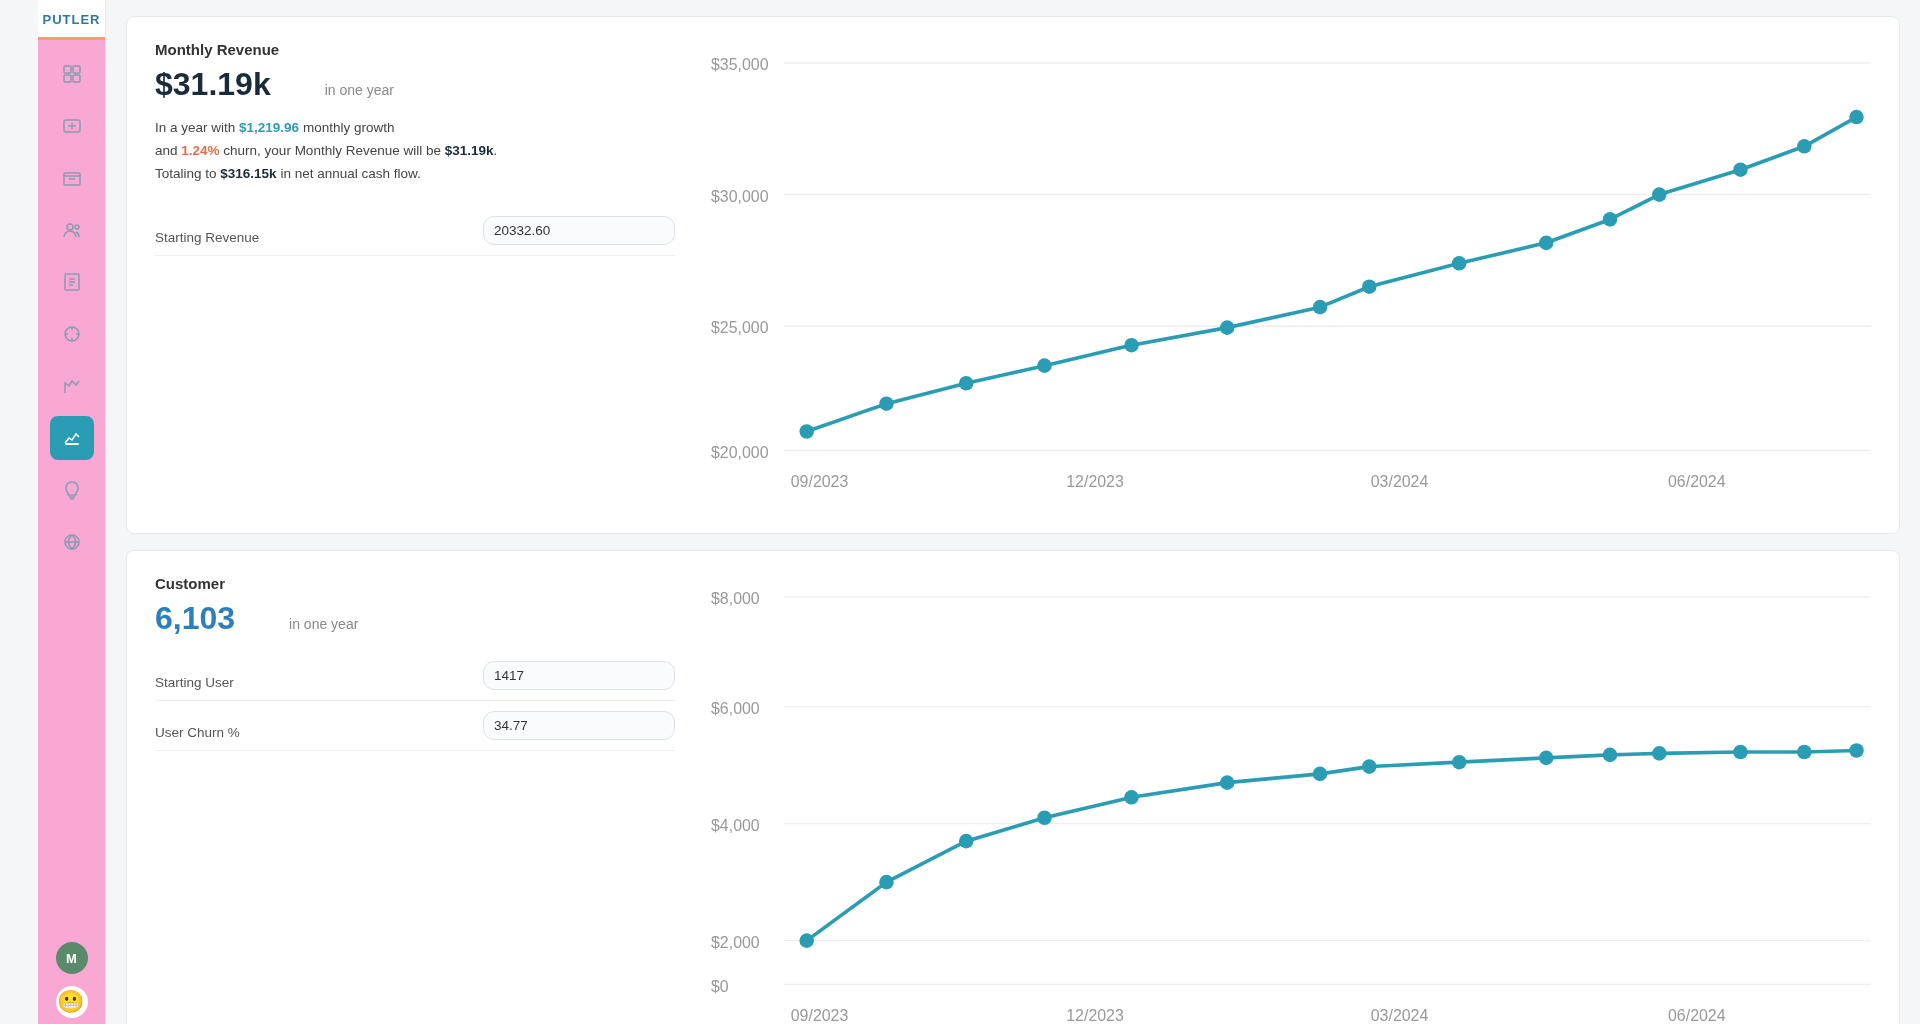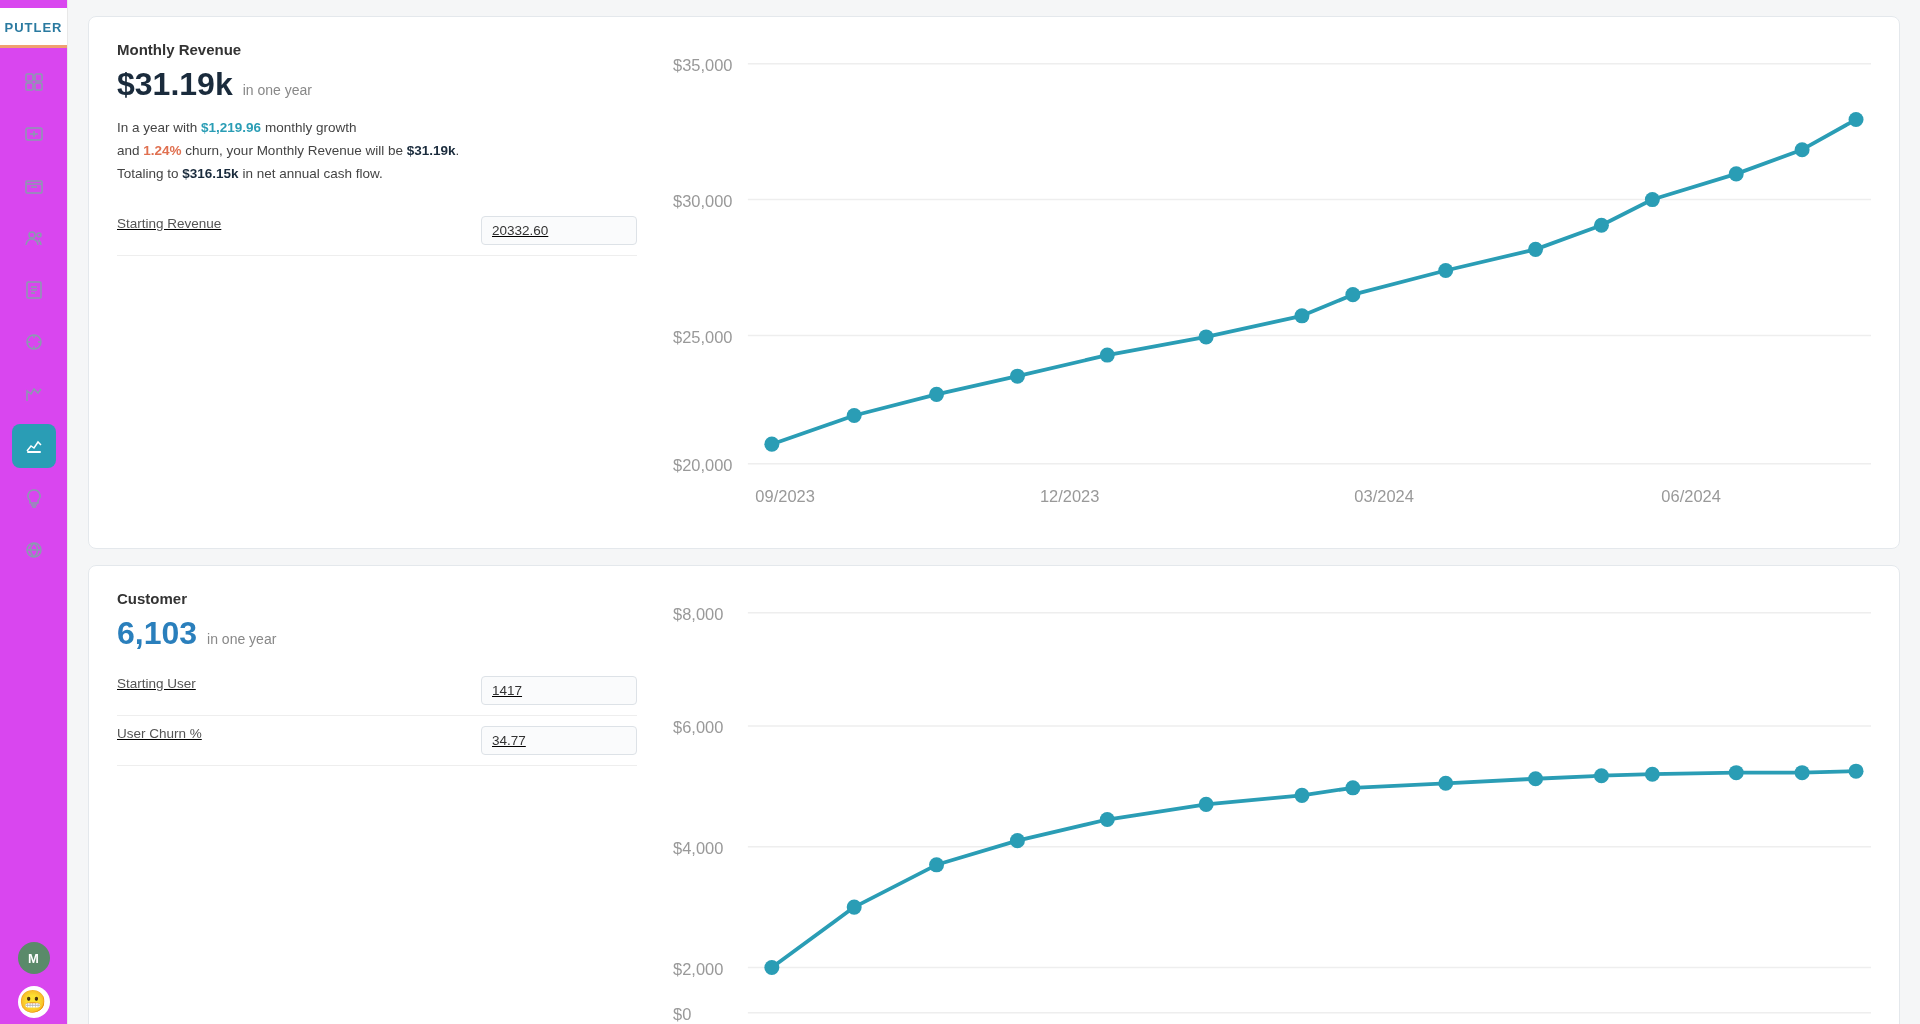--- a/index.html
+++ b/index.html
@@ -1,27 +1,28 @@
 <!DOCTYPE html>
 <html><head>
   <meta charset="utf-8">
   <style>
     * { box-sizing: border-box; margin: 0; padding: 0; }
     body { font-family: -apple-system, BlinkMacSystemFont, 'Segoe UI', sans-serif; background: #f5f6f7; display: flex; height: 100vh; overflow: hidden; }
 
     
     .sidebar {
       width: 68px;
-      background: #d946ef;
+      background: #f9a8d4;
       display: flex;
       flex-direction: column;
       align-items: center;
-      padding-top: 8px;
+      padding-top: 0;
       border-right: 1px solid #e8e8e8;
       flex-shrink: 0;
+      margin-left: 38px;
     }
     .sidebar-logo {
       width: 100%;
       background: #fff;
       padding: 12px 0 10px;
       display: flex;
       align-items: center;
       justify-content: center;
       border-bottom: 3px solid #f0a070;
       margin-bottom: 8px;
@@ -105,53 +106,53 @@
       color: #1a2b3c;
       display: flex;
       align-items: baseline;
       gap: 10px;
       margin-bottom: 14px;
     }
     .card-main-value .in-one-year {
       font-size: 14px;
       font-weight: 400;
       color: #888;
+      margin-left: 44px;
     }
     .card-desc {
       font-size: 13.5px;
       color: #444;
       line-height: 1.7;
       margin-bottom: 20px;
       margin-top: 9px;
     }
     .card-desc .highlight-blue { color: #2a9db5; font-weight: 600; }
     .card-desc .highlight-red { color: #e07050; font-weight: 600; }
     .card-desc .highlight-bold { font-weight: 700; color: #1a2b3c; }
 
     
     .field-row {
       display: flex;
-      align-items: flex-start;
+      align-items: flex-end;
       border-bottom: 1px solid #eee;
       padding: 10px 0;
-      text-decoration: underline;
     }
     .field-row:first-child { border-top: 1px solid #eee; }
     .field-label {
       flex: 1;
       font-size: 13.5px;
       color: #555;
     }
     .field-value {
-      width: 156px;
+      width: 192px;
       font-size: 13.5px;
       color: #333;
       background: #fafbfc;
       border: 1px solid #dde2e7;
-      border-radius: 4px;
+      border-radius: 11px;
       padding: 6px 10px;
     }
 
     svg.chart {
       width: 100%;
       height: 100%;
     }
 
     .chart-label {
       font-size: 11px;

